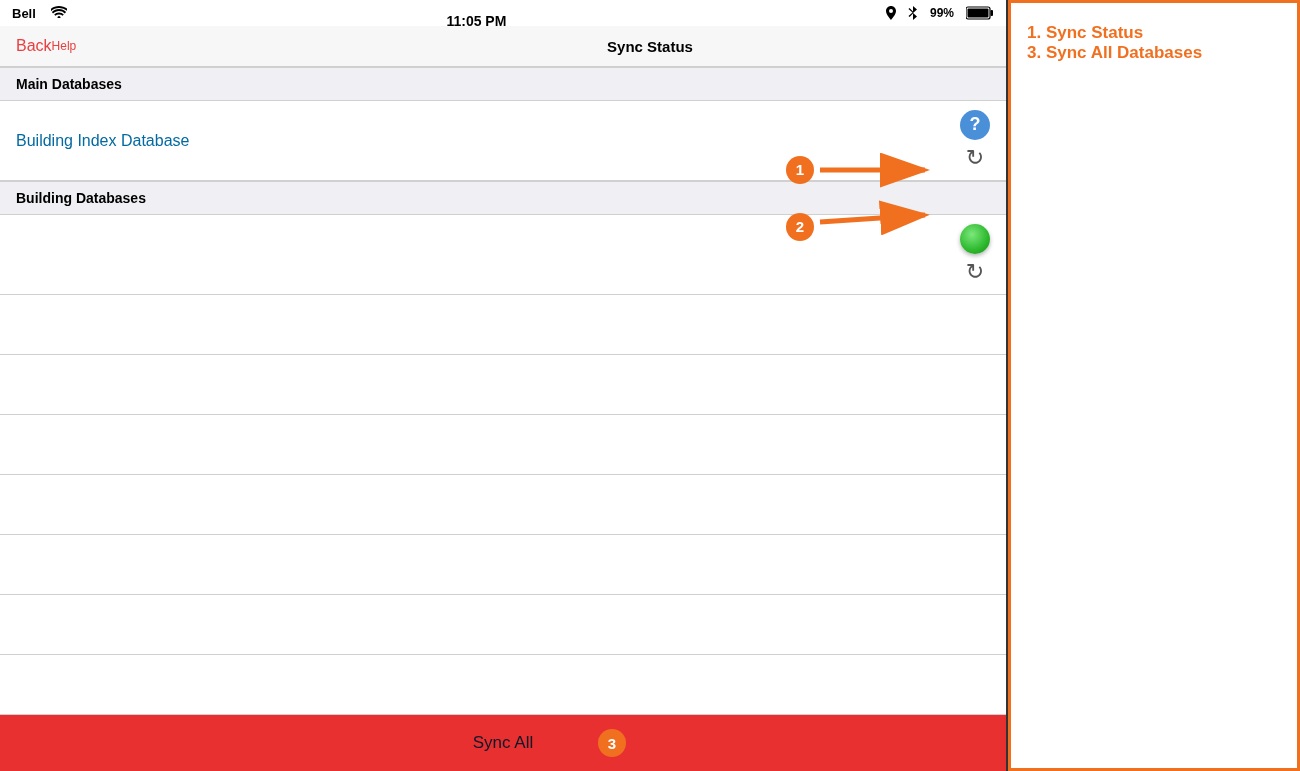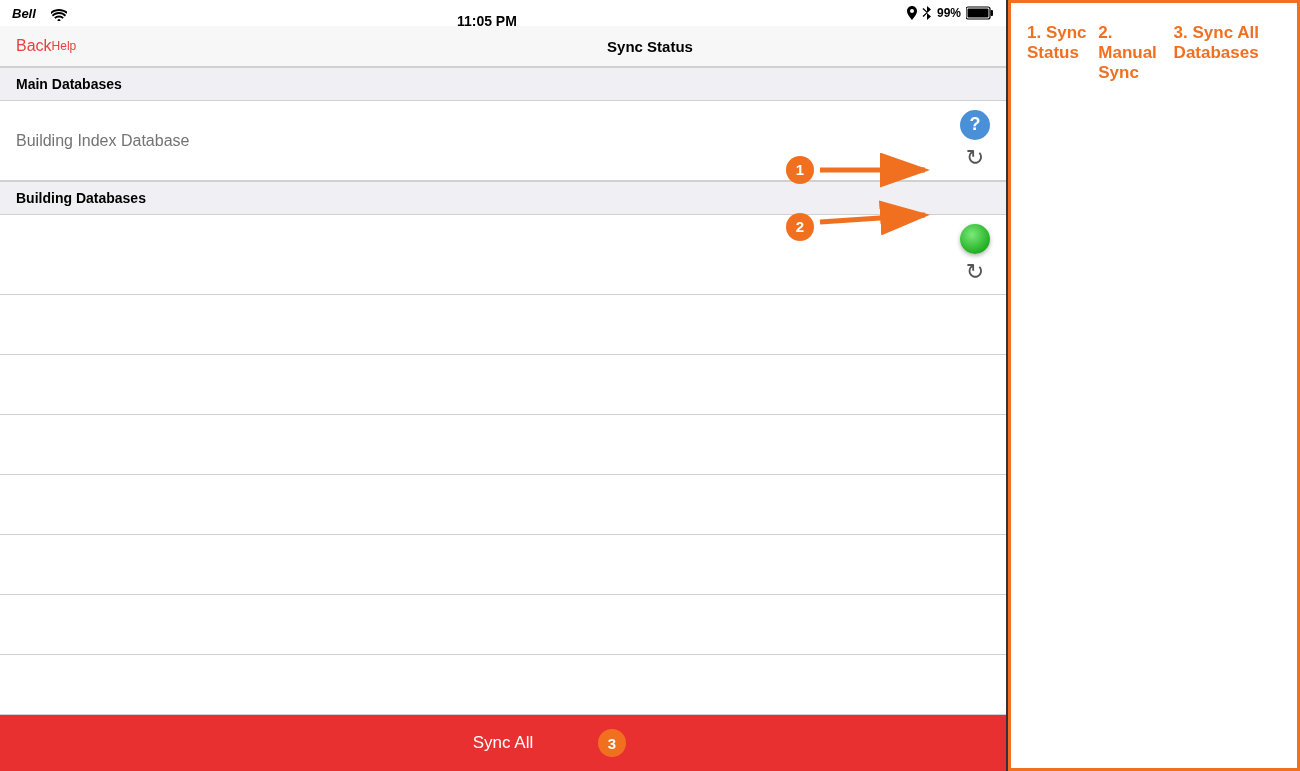--- a/index.html
+++ b/index.html
@@ -19,23 +19,23 @@
     .status-bar {
       height: 28px;
       background: #fff;
       display: flex;
       align-items: center;
       justify-content: space-between;
       padding: 0 12px;
       font-size: 13px;
       font-weight: 600;
     }
-    .status-bar-left { display: flex; align-items: flex-end; gap: 15px; font-style: italic; }
+    .status-bar-left { display: flex; align-items: flex-start; gap: 15px; }
     .status-bar-center { position: absolute; left: 50%; transform: translateX(-50%); font-size: 14px; font-weight: 600; }
-    .status-bar-right { display: flex; align-items: center; gap: 5px; font-size: 12px; }
+    .status-bar-right { display: flex; align-items: center; gap: 12px; font-size: 12px; }
 
     
     .nav-bar {
       height: 44px;
       background: #f7f7f7;
       border-bottom: 1px solid #d0d0d0;
       display: flex;
       align-items: center;
       padding: 0 16px;
     }
@@ -83,21 +83,21 @@
       align-items: center;
       justify-content: space-between;
       padding: 0 16px;
       border-bottom: 1px solid #d0d0d0;
       min-height: 60px;
       background: #fff;
       position: relative;
     }
     .row-label {
       font-size: 16px;
-      color: #737373;
+      color: #0369a1;
     }
     .row-actions {
       display: flex;
       flex-direction: column;
       align-items: center;
       gap: 4px;
       padding: 8px 0;
     }
 
     
@@ -146,34 +146,34 @@
     .bottom-bar {
       height: 56px;
       background: #e83030;
       display: flex;
       align-items: center;
       justify-content: center;
       cursor: pointer;
       position: relative;
     }
     .bottom-bar-label {
-      color: #ffffff;
+      color: #0f172a;
       font-size: 17px;
       font-weight: 500;
     }
 
     
     .annotation-panel {
       width: 292px;
       height: 771px;
       border: 3px solid #f07020;
       background: #fff;
       padding: 20px 16px;
       display: flex;
-      flex-direction: row;
+      flex-direction: column;
       gap: 0;
     }
     .annotation-item {
       font-size: 17px;
       font-weight: 700;
       color: #f07020;
     }
 
     
     .content-wrapper {
@@ -286,15 +286,14 @@
     <div class="bottom-bar" style="position:relative;">
       <span class="bottom-bar-label">Sync All</span>
 
       <div style="position:absolute; right:380px; top:50%; transform:translateY(-50%); width:28px; height:28px; border-radius:50%; background:#f07020; display:flex; align-items:center; justify-content:center; color:white; font-size:15px; font-weight:bold;">3</div>
     </div>
   </div>
 </div>
 
 <div class="annotation-panel">
   <div class="annotation-item">1. Sync Status</div>
-  <div class="annotation-item">2. Manual Sync</div>
   <div class="annotation-item">3. Sync All Databases</div>
 </div>
 
 </body></html>

